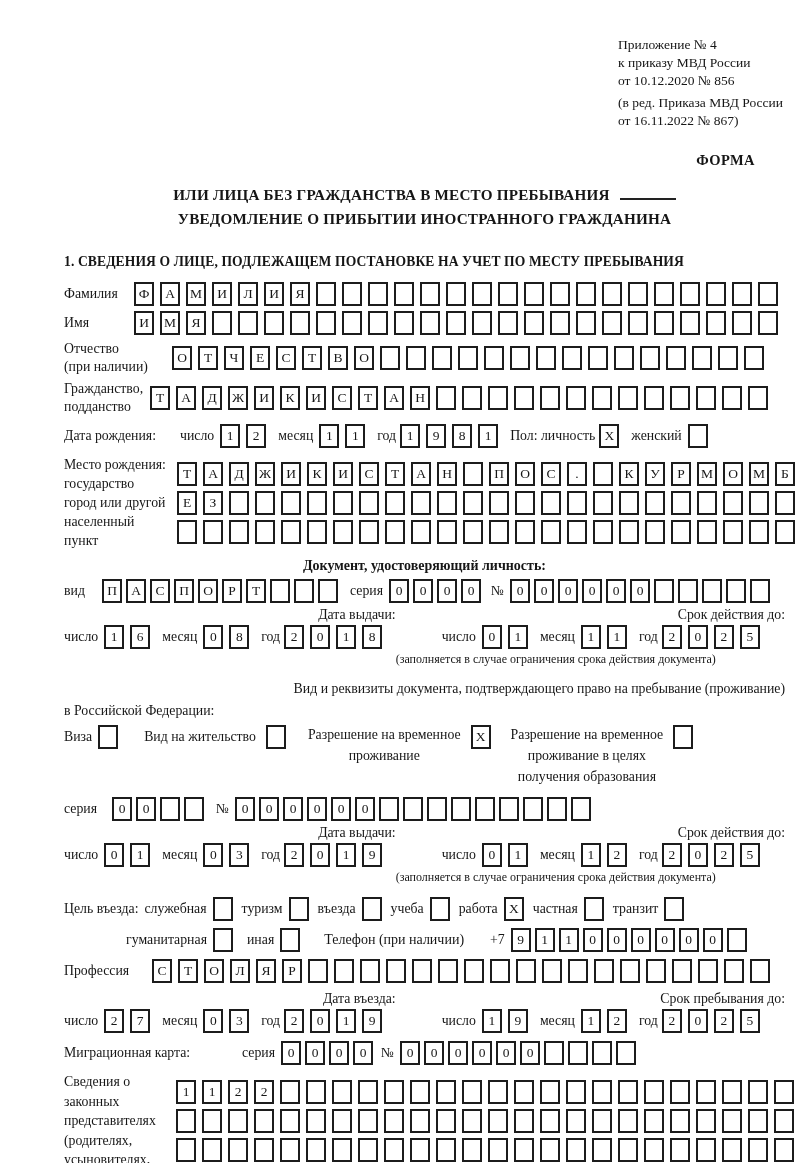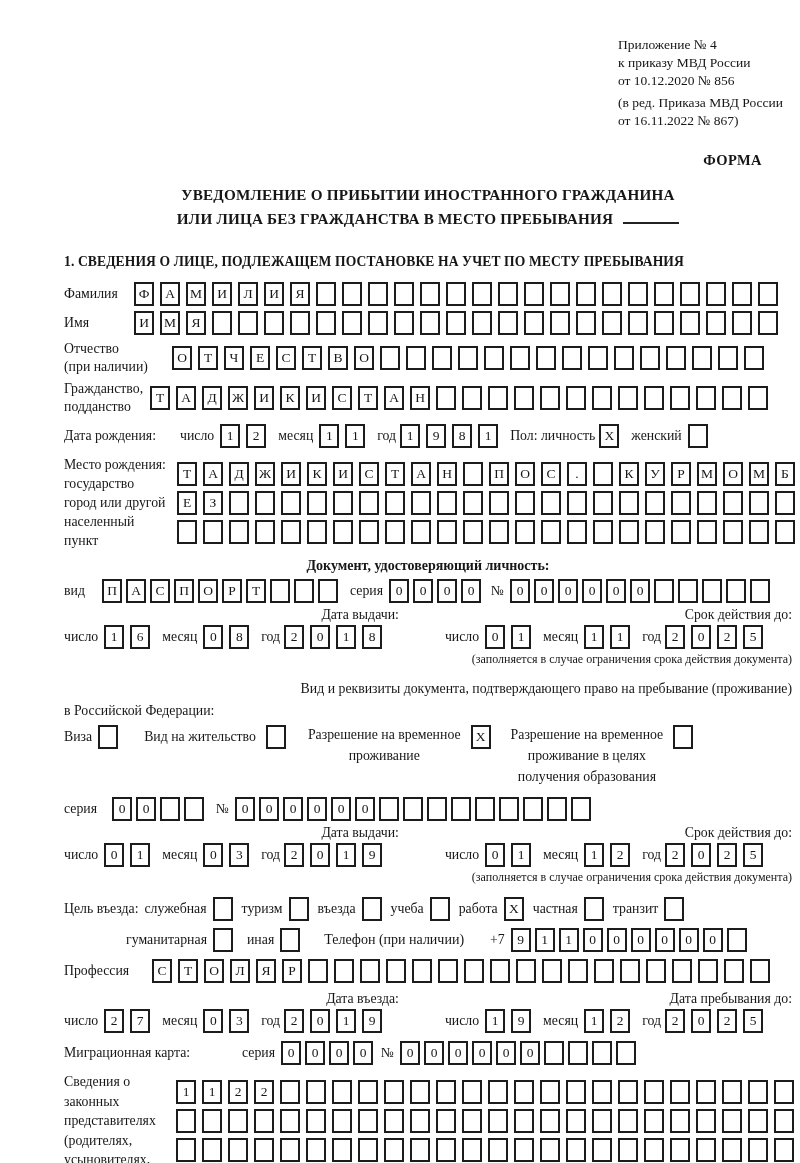--- a/index.html
+++ b/index.html
@@ -1,18 +1,18 @@
 <!DOCTYPE html>
 <html><head>
 <meta charset="utf-8">
 <style>
   html,body{margin:0;padding:0;background:#fff;}
   body{width:800px;height:1163px;overflow:hidden;color:#161616;
        font-family:"Liberation Serif","DejaVu Serif",serif;font-size:14px;}
-  .page{box-sizing:border-box;width:800px;height:1163px;padding:36px 8px 0 64px;position:relative;}
+  .page{box-sizing:border-box;width:800px;height:1163px;padding:36px 15px 0 64px;position:relative;}
 
   
   .hdr{margin-left:554px;font-size:13.5px;line-height:1.32;}
   .hdr p{margin:0;}
   .hdr .gap{height:5px;}
   .forma{font-weight:bold;text-align:right;padding-right:30px;margin-top:22px;font-size:14.5px;letter-spacing:.4px;}
 
   .title{text-align:center;font-weight:bold;font-size:15.2px;line-height:1.55;margin-top:14px;letter-spacing:.2px;}
   .blank{display:inline-block;width:56px;border-bottom:2px solid #222;height:14px;margin-left:10px;}
   .sec-title{font-weight:bold;font-size:13.6px;margin-top:24px;letter-spacing:.1px;}
@@ -31,21 +31,21 @@
   .rows{display:flex;flex-direction:column;gap:5px;}
 
   .doc-title{text-align:center;font-weight:bold;font-size:14px;margin-top:8px;}
 
   .twocol{display:flex;margin-top:4px;}
   .col-l{width:46%;}
   .col-r{width:54%;}
   .dhead{text-align:right;font-size:13.8px;margin-bottom:2px;}
   .dgroup{display:flex;align-items:center;}
   .col-r .dgroup{padding-left:46px;}
-  .note{font-size:12px;text-align:right;margin-top:3px;white-space:nowrap;}
+  .note{font-size:12px;margin-top:3px;white-space:nowrap;}
 
   .para{margin:10px 0 0 0;font-size:13.8px;}
   .para.t{margin-top:14px;text-align:right;}
 
   .optrow{display:flex;align-items:flex-start;margin-top:6px;}
   .opt{display:flex;align-items:flex-start;}
   .opt .cells{margin-left:10px;margin-top:0;}
   .opt-ml{text-align:center;line-height:1.5;font-size:13.8px;}
   .opt-sl{line-height:24px;font-size:13.8px;}
 
@@ -63,22 +63,22 @@
     <p>Приложение № 4</p>
     <p>к приказу МВД России</p>
     <p>от 10.12.2020 № 856</p>
     <div class="gap"></div>
     <p>(в ред. Приказа МВД России</p>
     <p>от 16.11.2022 № 867)</p>
   </div>
   <div class="forma">ФОРМА</div>
 
   <div class="title">
+    <div><span>ИЛИ ЛИЦА БЕЗ ГРАЖДАНСТВА В МЕСТО ПРЕБЫВАНИЯ</span><span class="blank"></span></div>
     <div>УВЕДОМЛЕНИЕ О ПРИБЫТИИ ИНОСТРАННОГО ГРАЖДАНИНА</div>
-    <div><span>ИЛИ ЛИЦА БЕЗ ГРАЖДАНСТВА В МЕСТО ПРЕБЫВАНИЯ</span><span class="blank"></span></div>
   </div>
 
   <div class="sec-title">1. СВЕДЕНИЯ О ЛИЦЕ, ПОДЛЕЖАЩЕМ ПОСТАНОВКЕ НА УЧЕТ ПО МЕСТУ ПРЕБЫВАНИЯ</div>
 
   <div class="frow" style="margin-top:12px">
     <div class="lbl" style="width:62px">Фамилия</div>
     <div class="cells">
         <div class="cell">Ф</div>
         <div class="cell">А</div>
         <div class="cell">М</div>
@@ -636,21 +636,21 @@
         <span class="dlbl" style="margin-right:4px">год</span>
         <div class="cells">
             <div class="cell">2</div>
             <div class="cell">0</div>
             <div class="cell">1</div>
             <div class="cell">9</div>
           </div>
       </div>
     </div>
     <div class="col-r">
-      <div class="dhead">Дата пребывания до:</div>
+      <div class="dhead">Срок пребывания до:</div>
       <div class="dgroup">
         <span class="dlbl first">число</span>
         <div class="cells">
             <div class="cell">1</div>
             <div class="cell">9</div>
           </div>
         <span class="dlbl">месяц</span>
         <div class="cells">
             <div class="cell">1</div>
             <div class="cell">2</div>

